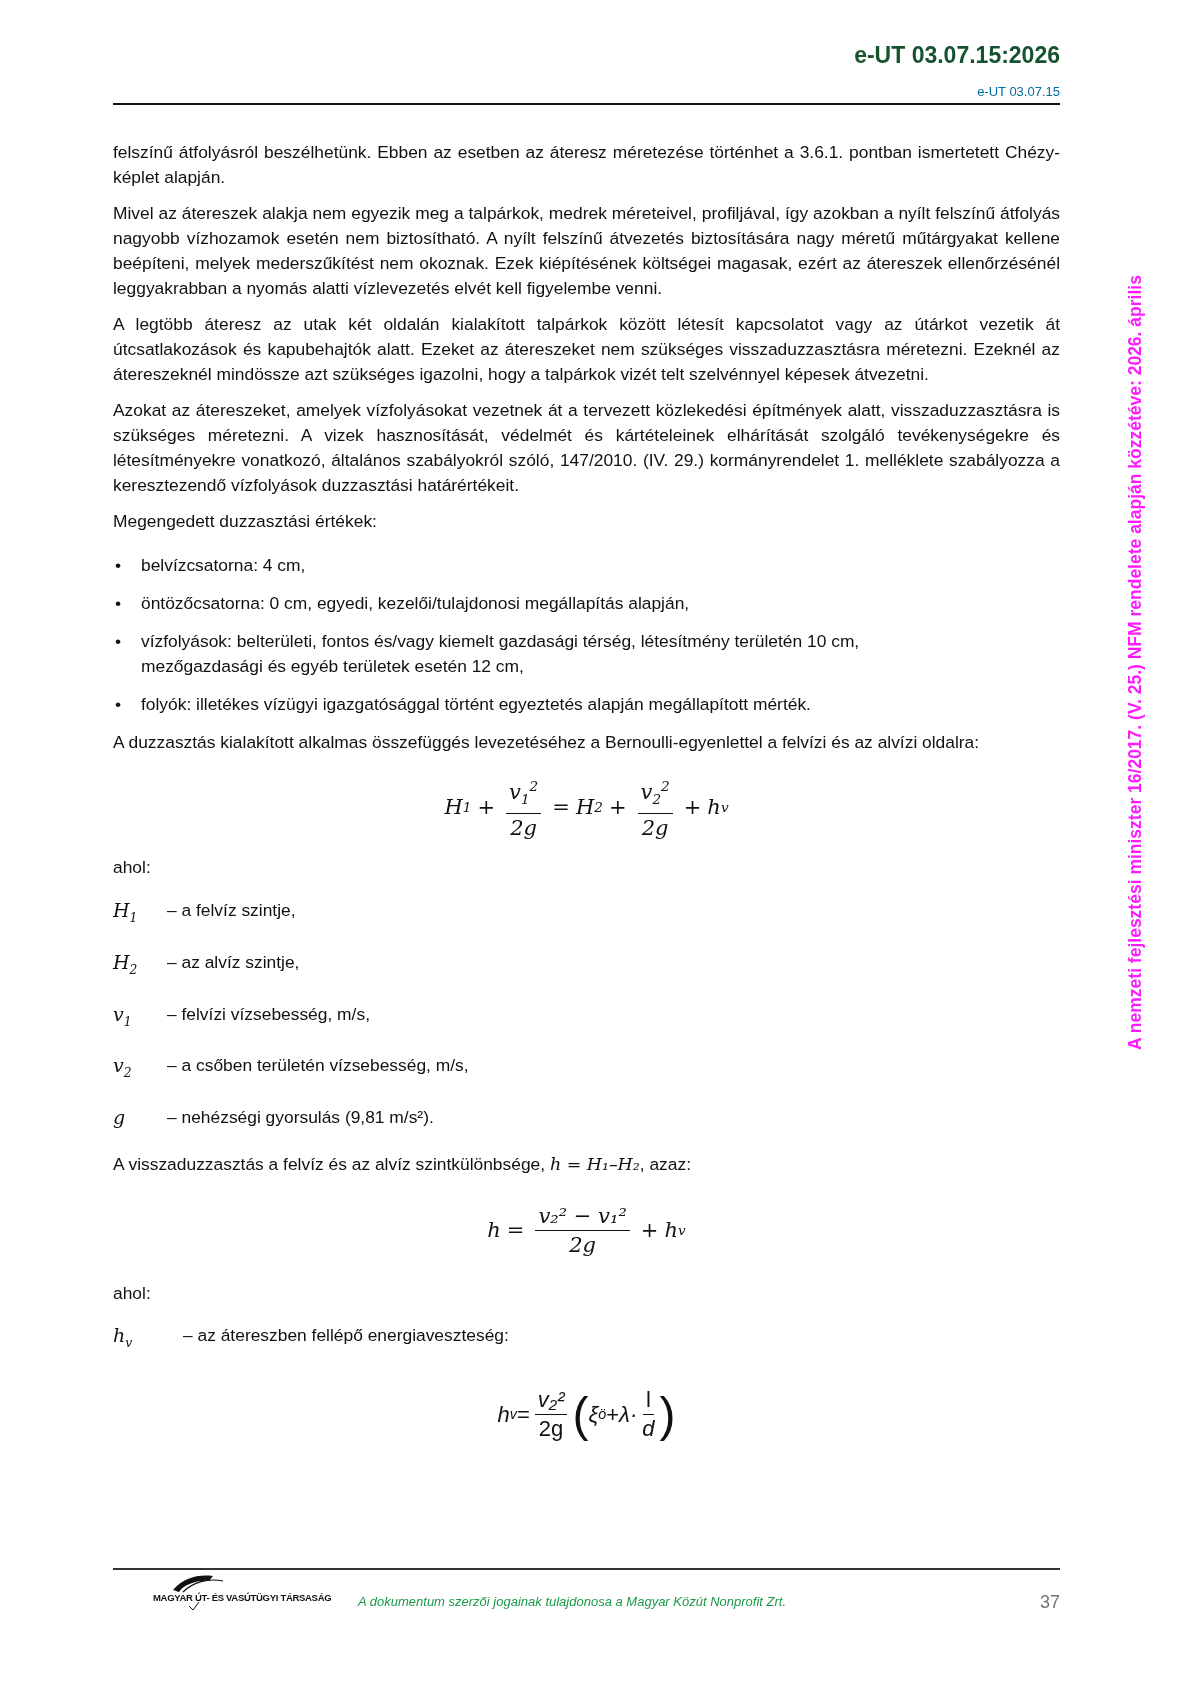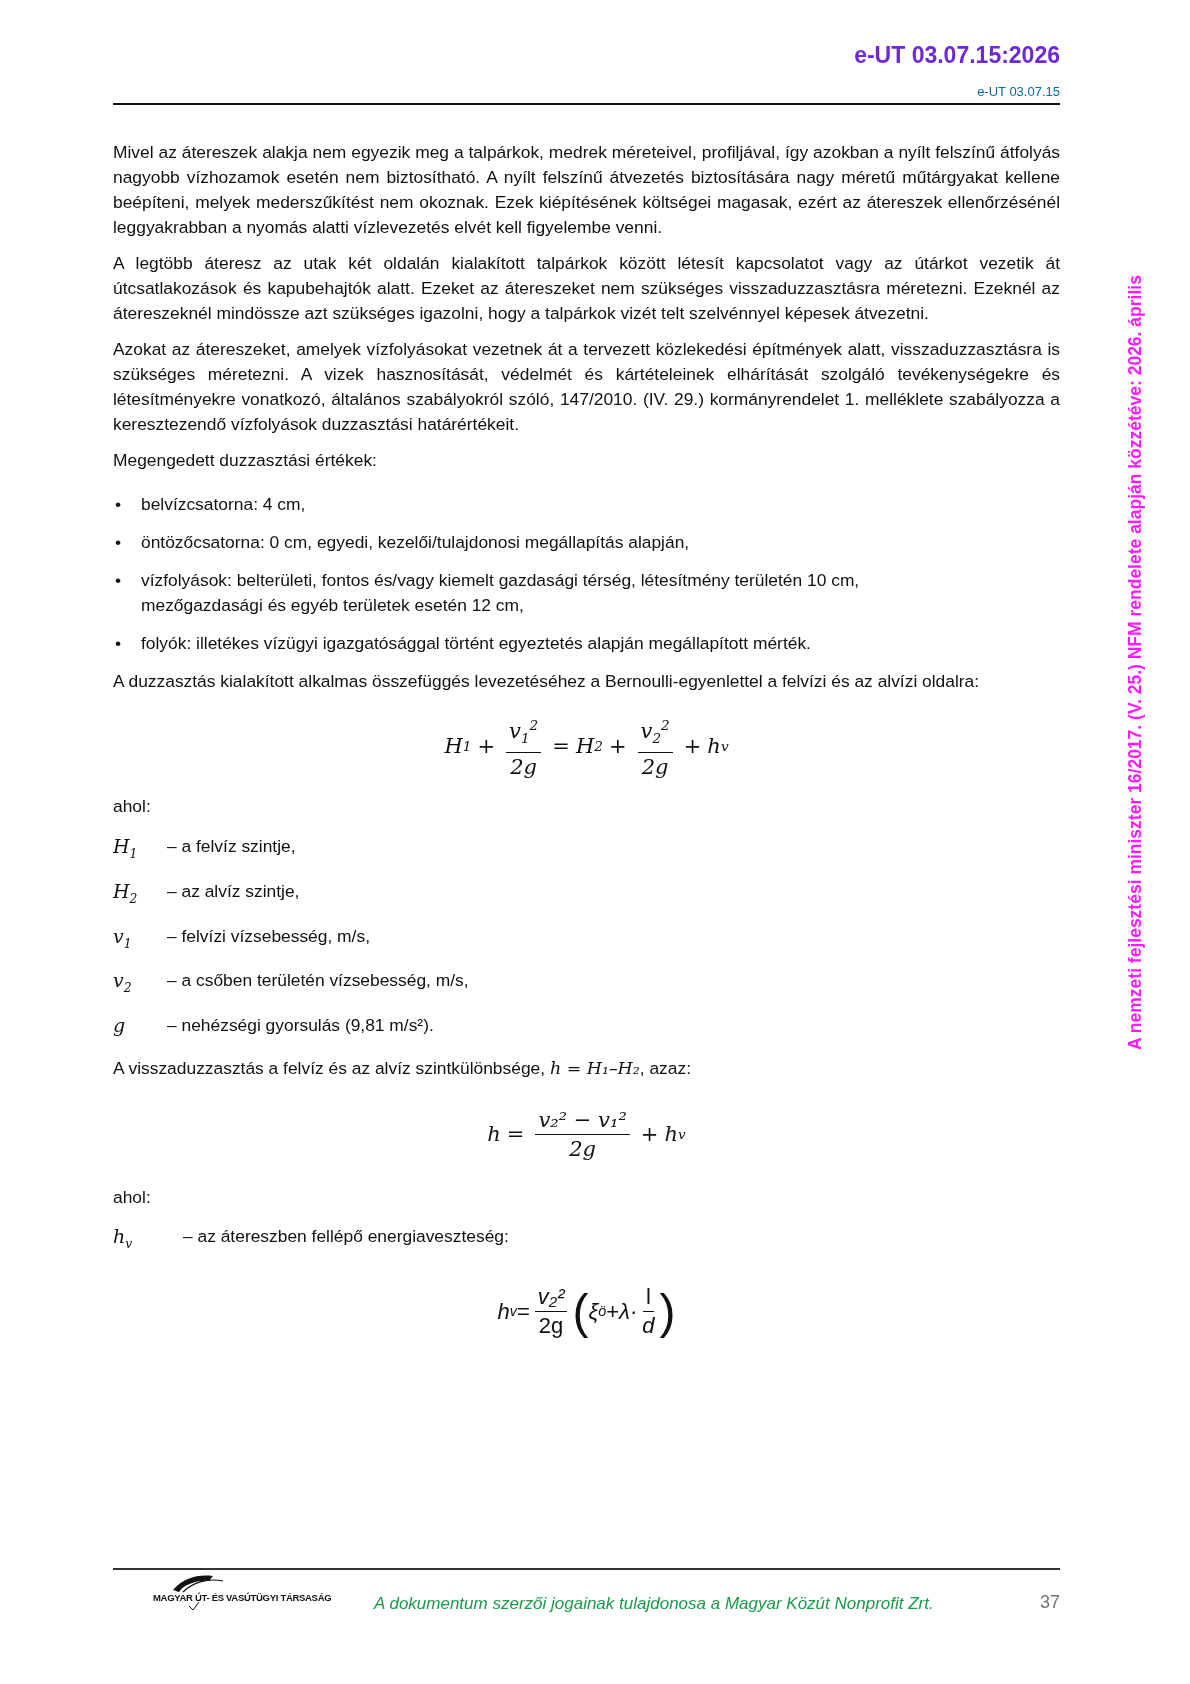--- a/index.html
+++ b/index.html
@@ -1,52 +1,53 @@
 <!DOCTYPE html>
 <html><head>
   <meta charset="utf-8">
   <style>
     html, body { margin: 0; padding: 0; background: #ffffff; }
     body { width: 1190px; height: 1684px; position: relative; overflow: hidden;
            font-family: "Liberation Sans", sans-serif; color: #111111; }
-    .hdr-code { position: absolute; right: 130px; top: 42px; font-size: 23px; font-weight: bold; color: #6d28d9; }
+    .hdr-code { position: absolute; right: 130px; top: 42px; font-size: 23px; font-weight: bold; color: #14532d; }
     .hdr-sub { position: absolute; right: 130px; top: 84px; font-size: 13px; color: #0369a1; }
     .hdr-line { position: absolute; left: 113px; width: 947px; top: 103px; height: 2px; background: #111; }
     .content { position: absolute; left: 113px; width: 947px; top: 140px; font-size: 17.4px; line-height: 25px; }
     .content p { margin: 0 0 11px 0; text-align: justify; }
     .list { margin: 0 0 8px 0; padding: 0; list-style: none; }
     .list li { position: relative; padding-left: 28px; margin-bottom: 13px; line-height: 25px; }
     .list li .bullet { position: absolute; left: 2px; top: 0; }
     .formula { font-family: "DejaVu Serif", "Liberation Serif", serif; font-style: italic; font-size: 21px; display: flex; align-items: center; justify-content: center; }
     .frac { display: inline-flex; flex-direction: column; align-items: center; margin: 0 5px; vertical-align: middle; }
     .frac .num { border-bottom: 1.5px solid #111; padding: 0 3px; line-height: 28px; }
     .frac .den { line-height: 28px; }
     .op { font-style: normal; margin: 0 6px; }
     sub, sup { font-size: 0.65em; }
-    .defs .row { display: flex; margin-bottom: 9px; line-height: 28px; }
+    .defs .row { display: flex; margin-bottom: 9px; line-height: 35px; }
     .defs .sym { width: 54px; font-family: "DejaVu Serif", "Liberation Serif", serif; font-style: italic; font-size: 19px; }
     .inline-math { font-family: "DejaVu Serif", "Liberation Serif", serif; font-style: italic; }
     .formula3 { font-family: "Liberation Sans", sans-serif; font-style: italic; font-size: 22px; display: flex; align-items: center; justify-content: center; }
     .paren { font-size: 48px; font-style: normal; font-weight: 200; line-height: 48px; }
     .side-text { position: absolute; left: 1125px; top: 1050px; transform: rotate(-90deg); transform-origin: left top;
                  white-space: nowrap; font-size: 17.5px; font-weight: bold; color: #ff1aff; }
     .footer-line { position: absolute; left: 113px; width: 947px; top: 1568px; height: 2px; background: #333; }
     .logo { position: absolute; left: 113px; top: 1572px; width: 150px; height: 40px; }
     .logo-text { position: absolute; left: 113px; top: 1592px; font-size: 9.5px; font-weight: bold; letter-spacing: -0.3px; color: #111; padding-left: 40px; }
-    .footer-note { position: absolute; left: 374px; top: 1594px; font-size: 17px; font-style: italic; color: #1a9a4a; }
+    .footer-note { position: absolute; left: 358px; top: 1594px; font-size: 13px; font-style: italic; color: #1a9a4a; }
     .page-num { position: absolute; right: 130px; top: 1592px; font-size: 18px; color: #737373; }
   </style>
 </head>
 <body>
 
 <div class="hdr-code">e-UT 03.07.15:2026</div>
 <div class="hdr-sub">e-UT 03.07.15</div>
 <div class="hdr-line"></div>
 
 <div class="content">
+  <p>felszínű átfolyásról beszélhetünk. Ebben az esetben az áteresz méretezése történhet a 3.6.1. pontban ismertetett Chézy-képlet alapján.</p>
   <p>Mivel az átereszek alakja nem egyezik meg a talpárkok, medrek méreteivel, profiljával, így azokban a nyílt felszínű átfolyás nagyobb vízhozamok esetén nem biztosítható. A nyílt felszínű átvezetés biztosítására nagy méretű műtárgyakat kellene beépíteni, melyek mederszűkítést nem okoznak. Ezek kiépítésének költségei magasak, ezért az átereszek ellenőrzésénél leggyakrabban a nyomás alatti vízlevezetés elvét kell figyelembe venni.</p>
   <p>A legtöbb áteresz az utak két oldalán kialakított talpárkok között létesít kapcsolatot vagy az útárkot vezetik át útcsatlakozások és kapubehajtók alatt. Ezeket az átereszeket nem szükséges visszaduzzasztásra méretezni. Ezeknél az átereszeknél mindössze azt szükséges igazolni, hogy a talpárkok vizét telt szelvénnyel képesek átvezetni.</p>
   <p>Azokat az átereszeket, amelyek vízfolyásokat vezetnek át a tervezett közlekedési építmények alatt, visszaduzzasztásra is szükséges méretezni. A vizek hasznosítását, védelmét és kártételeinek elhárítását szolgáló tevékenységekre és létesítményekre vonatkozó, általános szabályokról szóló, 147/2010. (IV. 29.) kormányrendelet 1. melléklete szabályozza a keresztezendő vízfolyások duzzasztási határértékeit.</p>
   <p style="margin-bottom:19px;">Megengedett duzzasztási értékek:</p>
   <ul class="list">
     <li><span class="bullet">•</span><span>belvízcsatorna: 4 cm,</span></li>
     <li><span class="bullet">•</span><span>öntözőcsatorna: 0 cm, egyedi, kezelői/tulajdonosi megállapítás alapján,</span></li>
     <li style="padding-right:90px;"><span class="bullet">•</span><span>vízfolyások: belterületi, fontos és/vagy kiemelt gazdasági térség, létesítmény területén 10 cm, mezőgazdasági és egyéb területek esetén 12 cm,</span></li>
     <li><span class="bullet">•</span><span>folyók: illetékes vízügyi igazgatósággal történt egyeztetés alapján megállapított mérték.</span></li>
   </ul>

